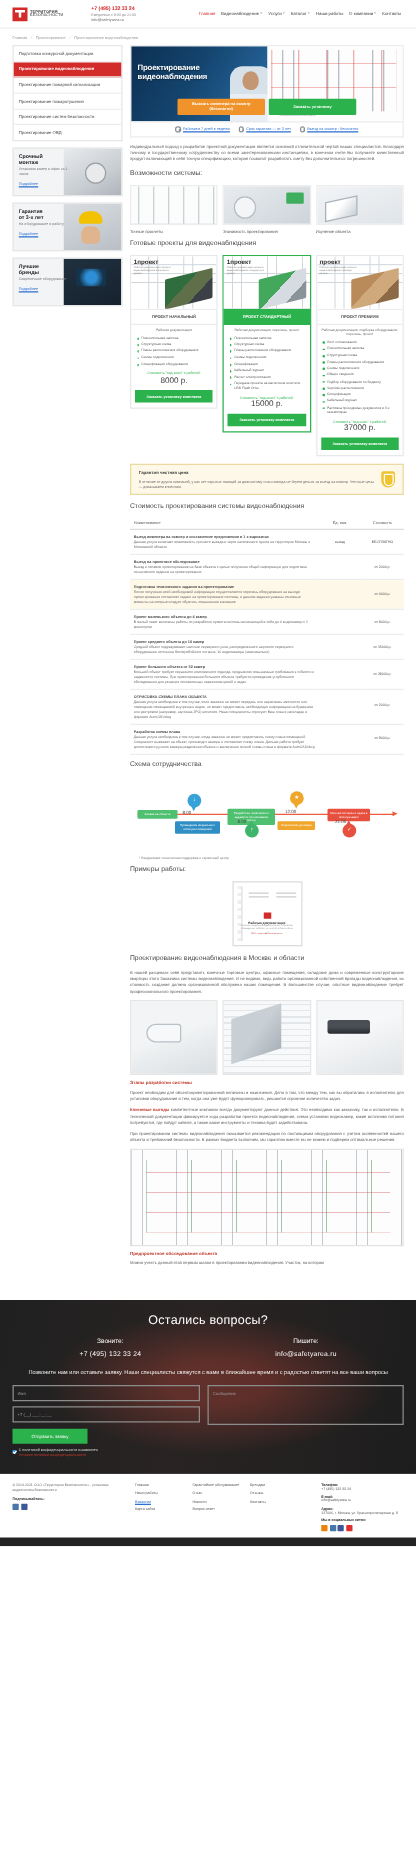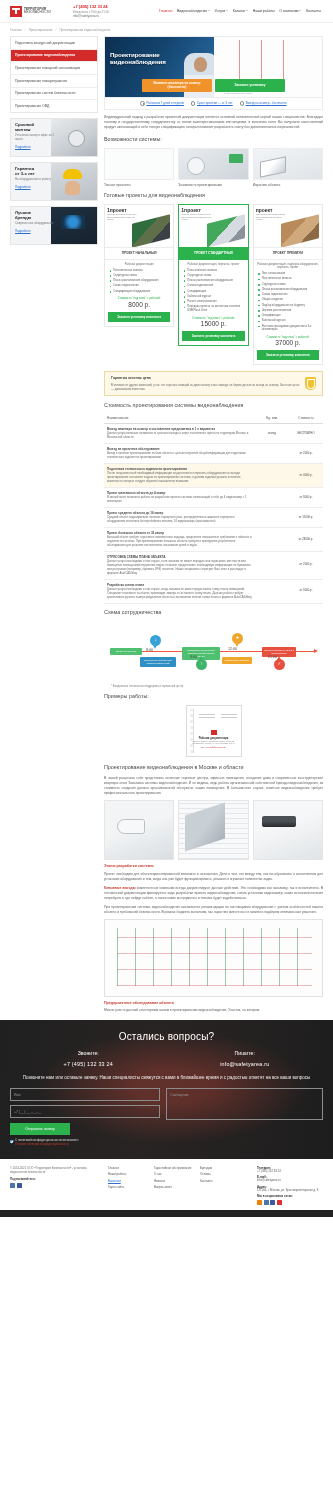--- a/index.html
+++ b/index.html
@@ -248,21 +248,21 @@
       background: linear-gradient(180deg,#4a4f55 0 50%, #26292d 100%); border-radius:2px; }
   .bigplan { height: 78px; border:1px solid #e2e2e2; margin: 4px 0; position:relative; overflow:hidden;
     background:
       repeating-linear-gradient(90deg,#c2c9cf 0 .4px, #fdfdfd .4px 9px),
       repeating-linear-gradient(0deg,#c2c9cf 0 .4px, #fdfdfd .4px 9px); }
   .bigplan:after { content:""; position:absolute; inset:8px 10px 10px 12px;
     background: repeating-linear-gradient(90deg, rgba(62,145,85,.5) 0 .6px, transparent .6px 18px),
                 repeating-linear-gradient(0deg, rgba(200,60,60,.35) 0 .6px, transparent .6px 16px); }
 
   
-  .cta { background: #232323; position: relative; overflow: hidden; padding: 10px 10px 12px; margin-top: 3px; }
+  .cta { background: #232323; position: relative; overflow: hidden; padding: 10px 10px 12px; margin-top: 23px; }
   .cta:before { content:""; position:absolute; inset:0;
      background: radial-gradient(ellipse at 52% 48%, rgba(150,60,50,.5) 0 16%, rgba(35,35,35,.2) 55%),
                  linear-gradient(100deg,#1f1f1f 0%, #2a2423 45%, #1c1c1c 100%); }
   .cta-in { position: relative; z-index: 2; }
   .cta h2 { text-align:center; color:#fff; font-size: 10px; font-weight: normal; letter-spacing:.2px; }
   .cta-cols { display:flex; margin-top: 5px; }
   .cta-col { flex:1; text-align:center; color:#fff; }
   .cta-col .lbl { font-size: 5.2px; }
   .cta-col .val { font-size: 5.4px; margin-top: 4px; letter-spacing:.2px; }
   .cta-sub { text-align:center; color:#efefef; font-size: 4.5px; line-height:1.45; margin: 6px 12px 0; }

